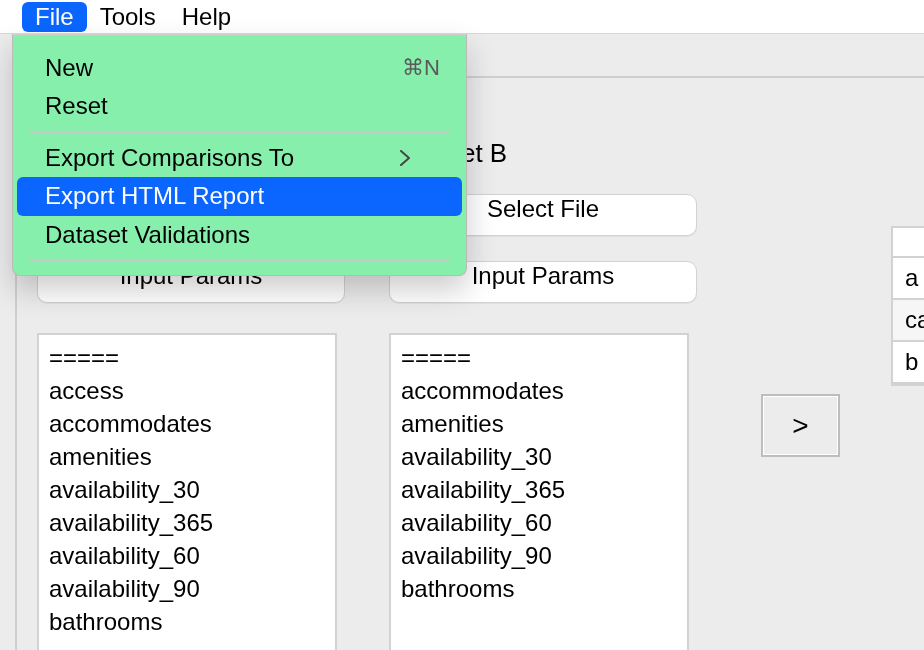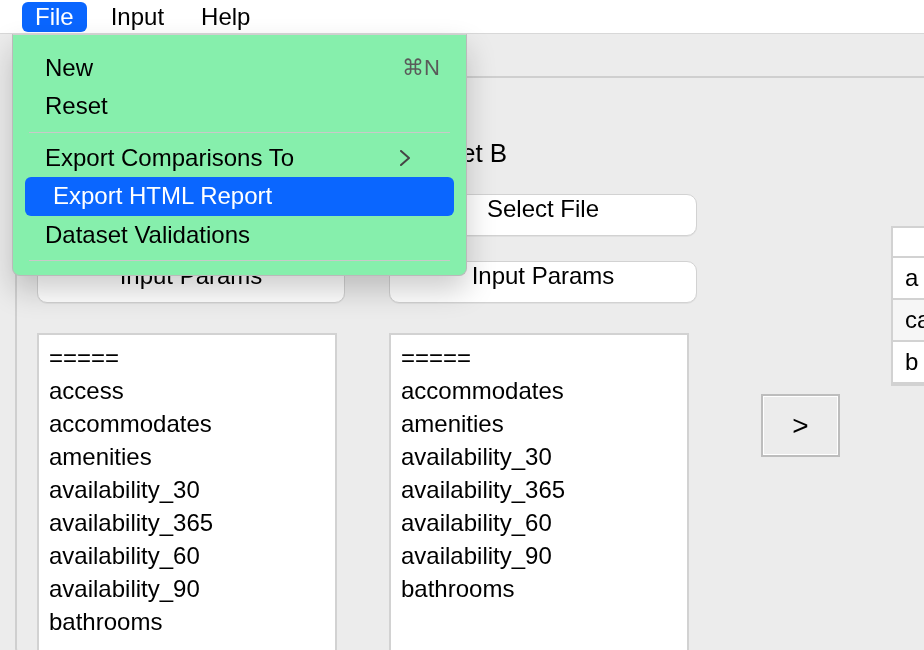--- a/index.html
+++ b/index.html
@@ -18,21 +18,20 @@
 
   
   .menubar {
     position: relative;
     display: flex;
     align-items: center;
     height: 34px;
     padding: 0 22px 0 22px;
     background: #fff;
     border-bottom: 1px solid #d8d8d8;
-    gap: 11px;
   }
   .menubar-item {
     padding: 3px 13px 3px 13px;
     font-size: 24px;
     line-height: 1;
     border-radius: 6px;
     cursor: default;
   }
   .menubar-item.active {
     background: #0a66ff;
@@ -67,21 +66,21 @@
     color: #5a5a5a;
     font-size: 22px;
     min-width: 40px;
     text-align: right;
   }
   .dropdown-item .submenu-arrow svg { display: block; }
   .dropdown-item.highlight {
     background: #0a66ff;
     color: #fff;
     border-radius: 6px;
-    margin: 0 12px;
+    margin: 0 4px;
     padding-left: 28px;
     padding-right: 22px;
   }
   .dropdown-sep {
     height: 1px;
     margin: 6px 16px;
     background: #c9c9c9;
   }
 
   
@@ -198,21 +197,21 @@
   }
   .mini-table .trow.sel {
     background: #f6f6f6;
   }
 </style>
 </head>
 <body>
 
 <div class="menubar">
   <div class="menubar-item active">File</div>
-  <div class="menubar-item">Input</div>
+  <div class="menubar-item">Tools</div>
   <div class="menubar-item">Help</div>
 
   <div class="dropdown">
     <div class="dropdown-item">
       <span>New</span>
       <span class="shortcut">⌘N</span>
     </div>
     <div class="dropdown-item">
       <span>Reset</span>
     </div>

